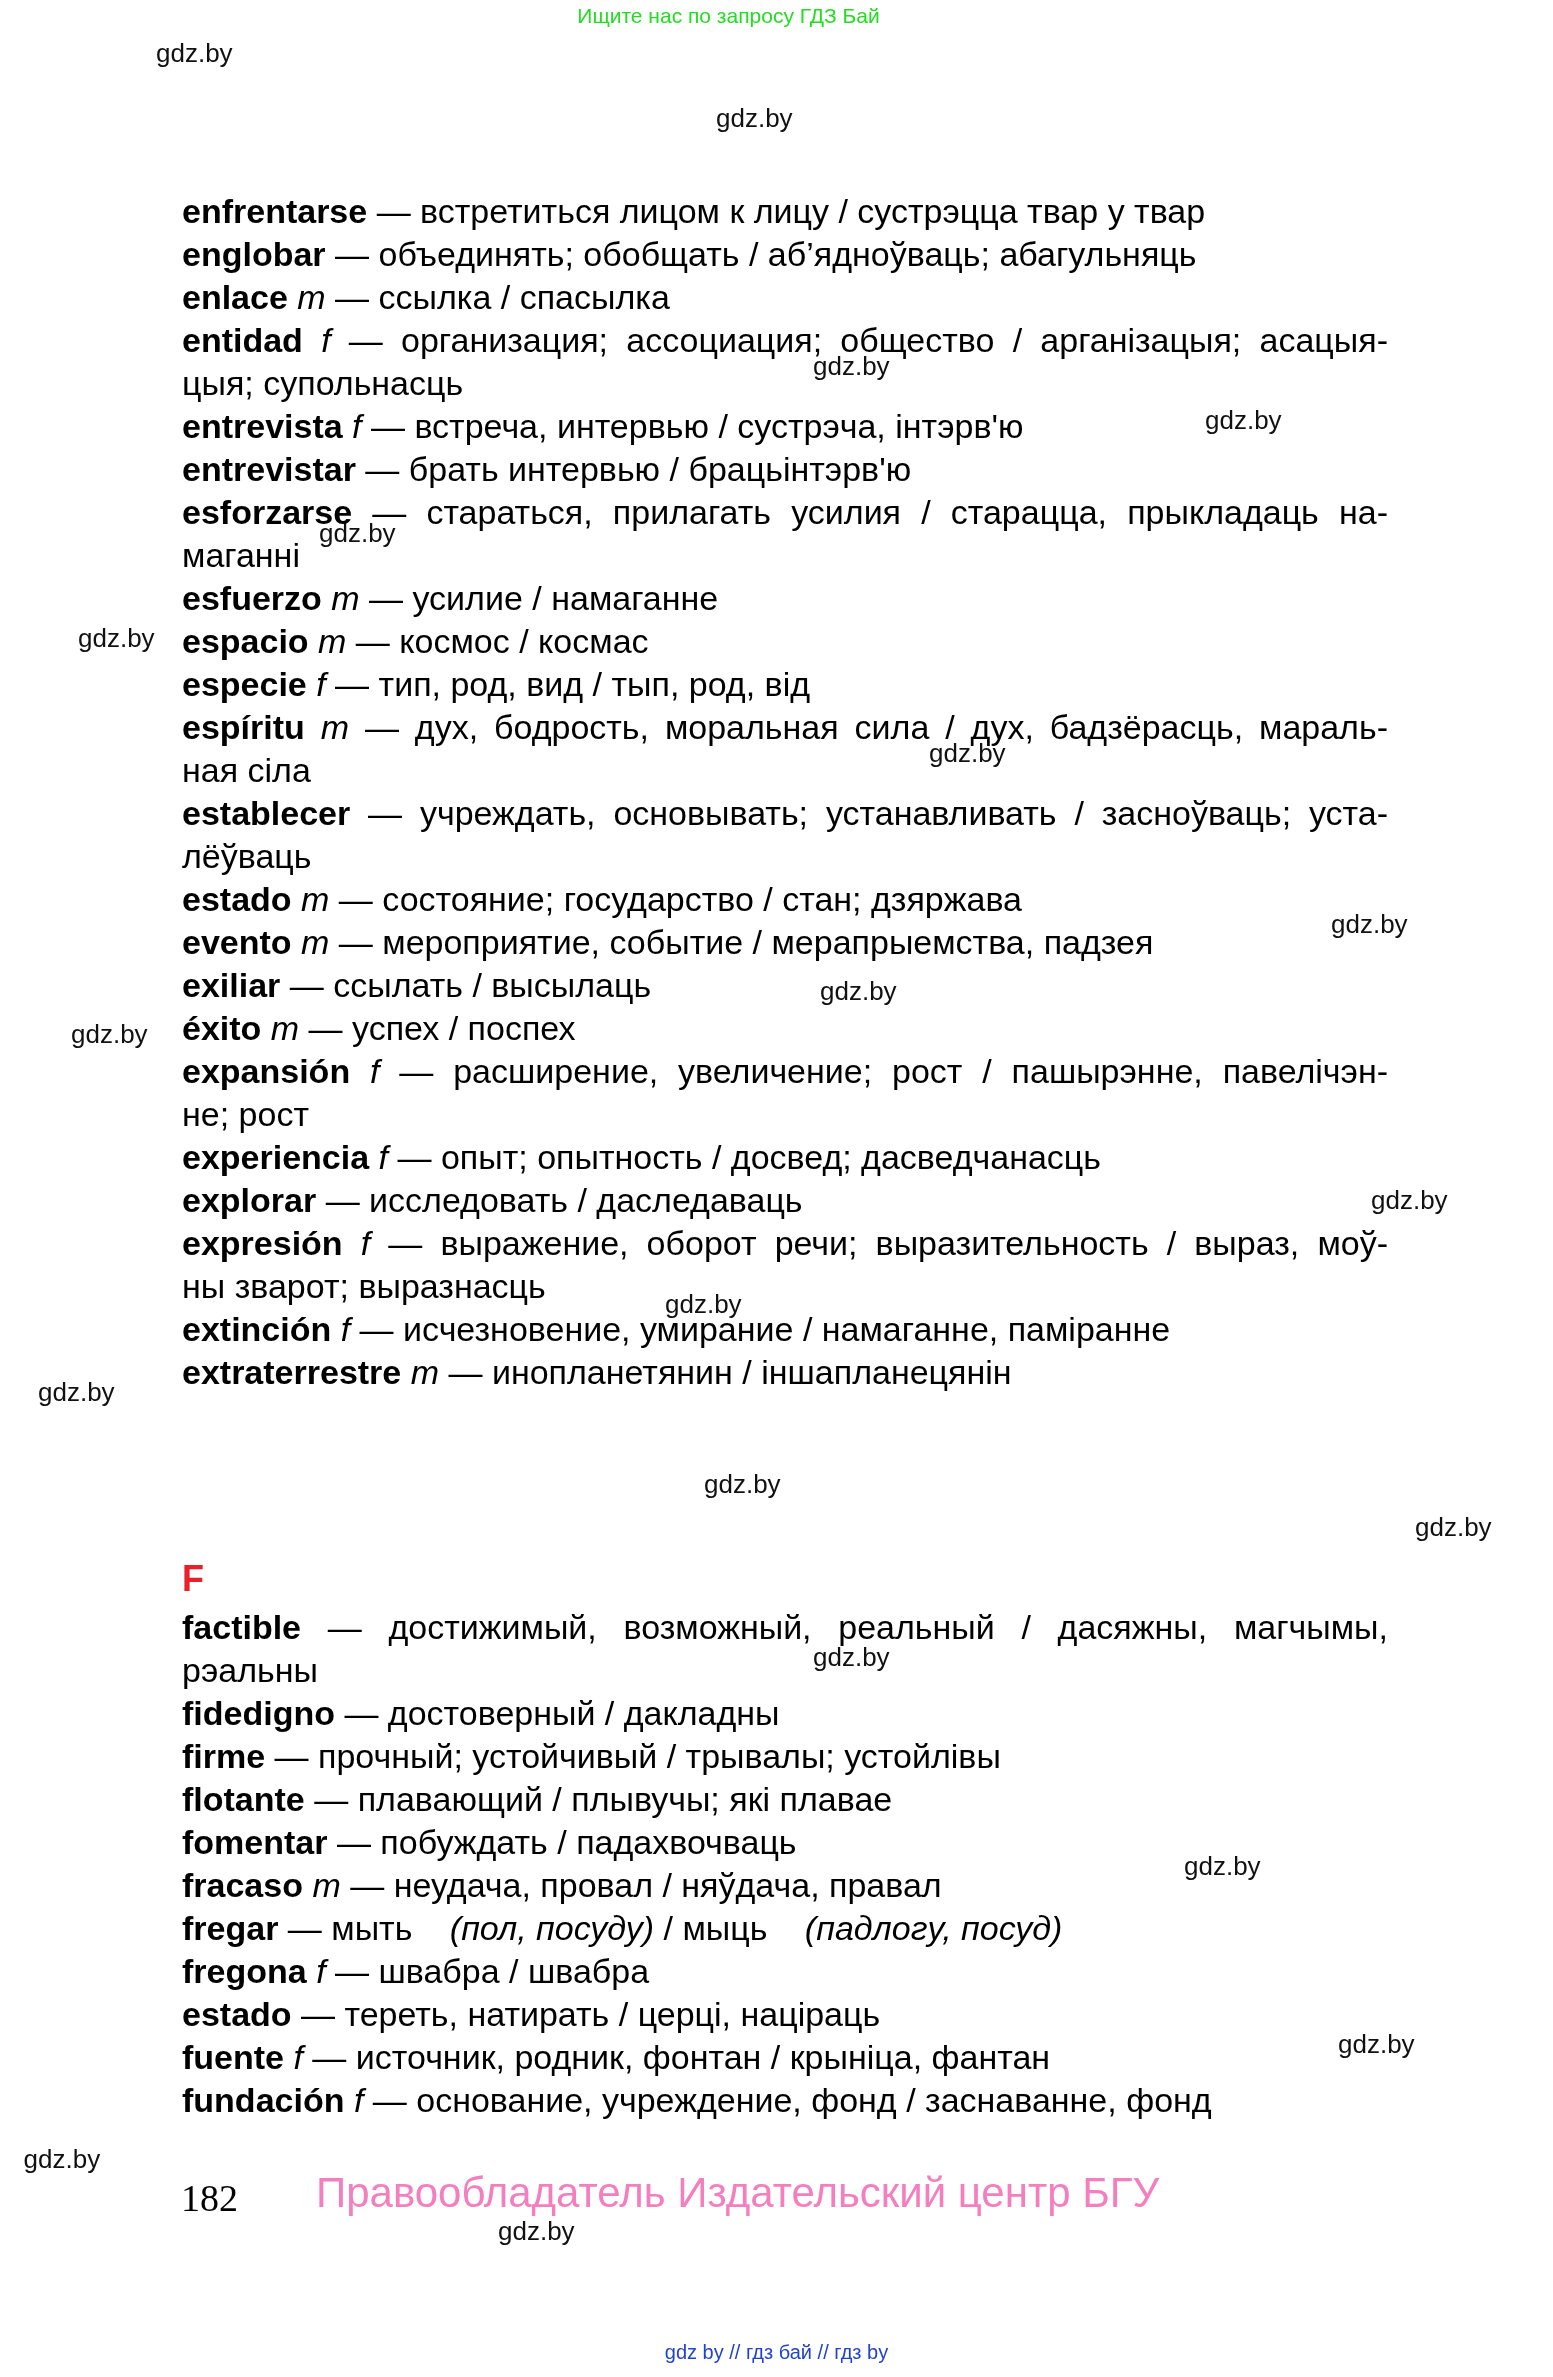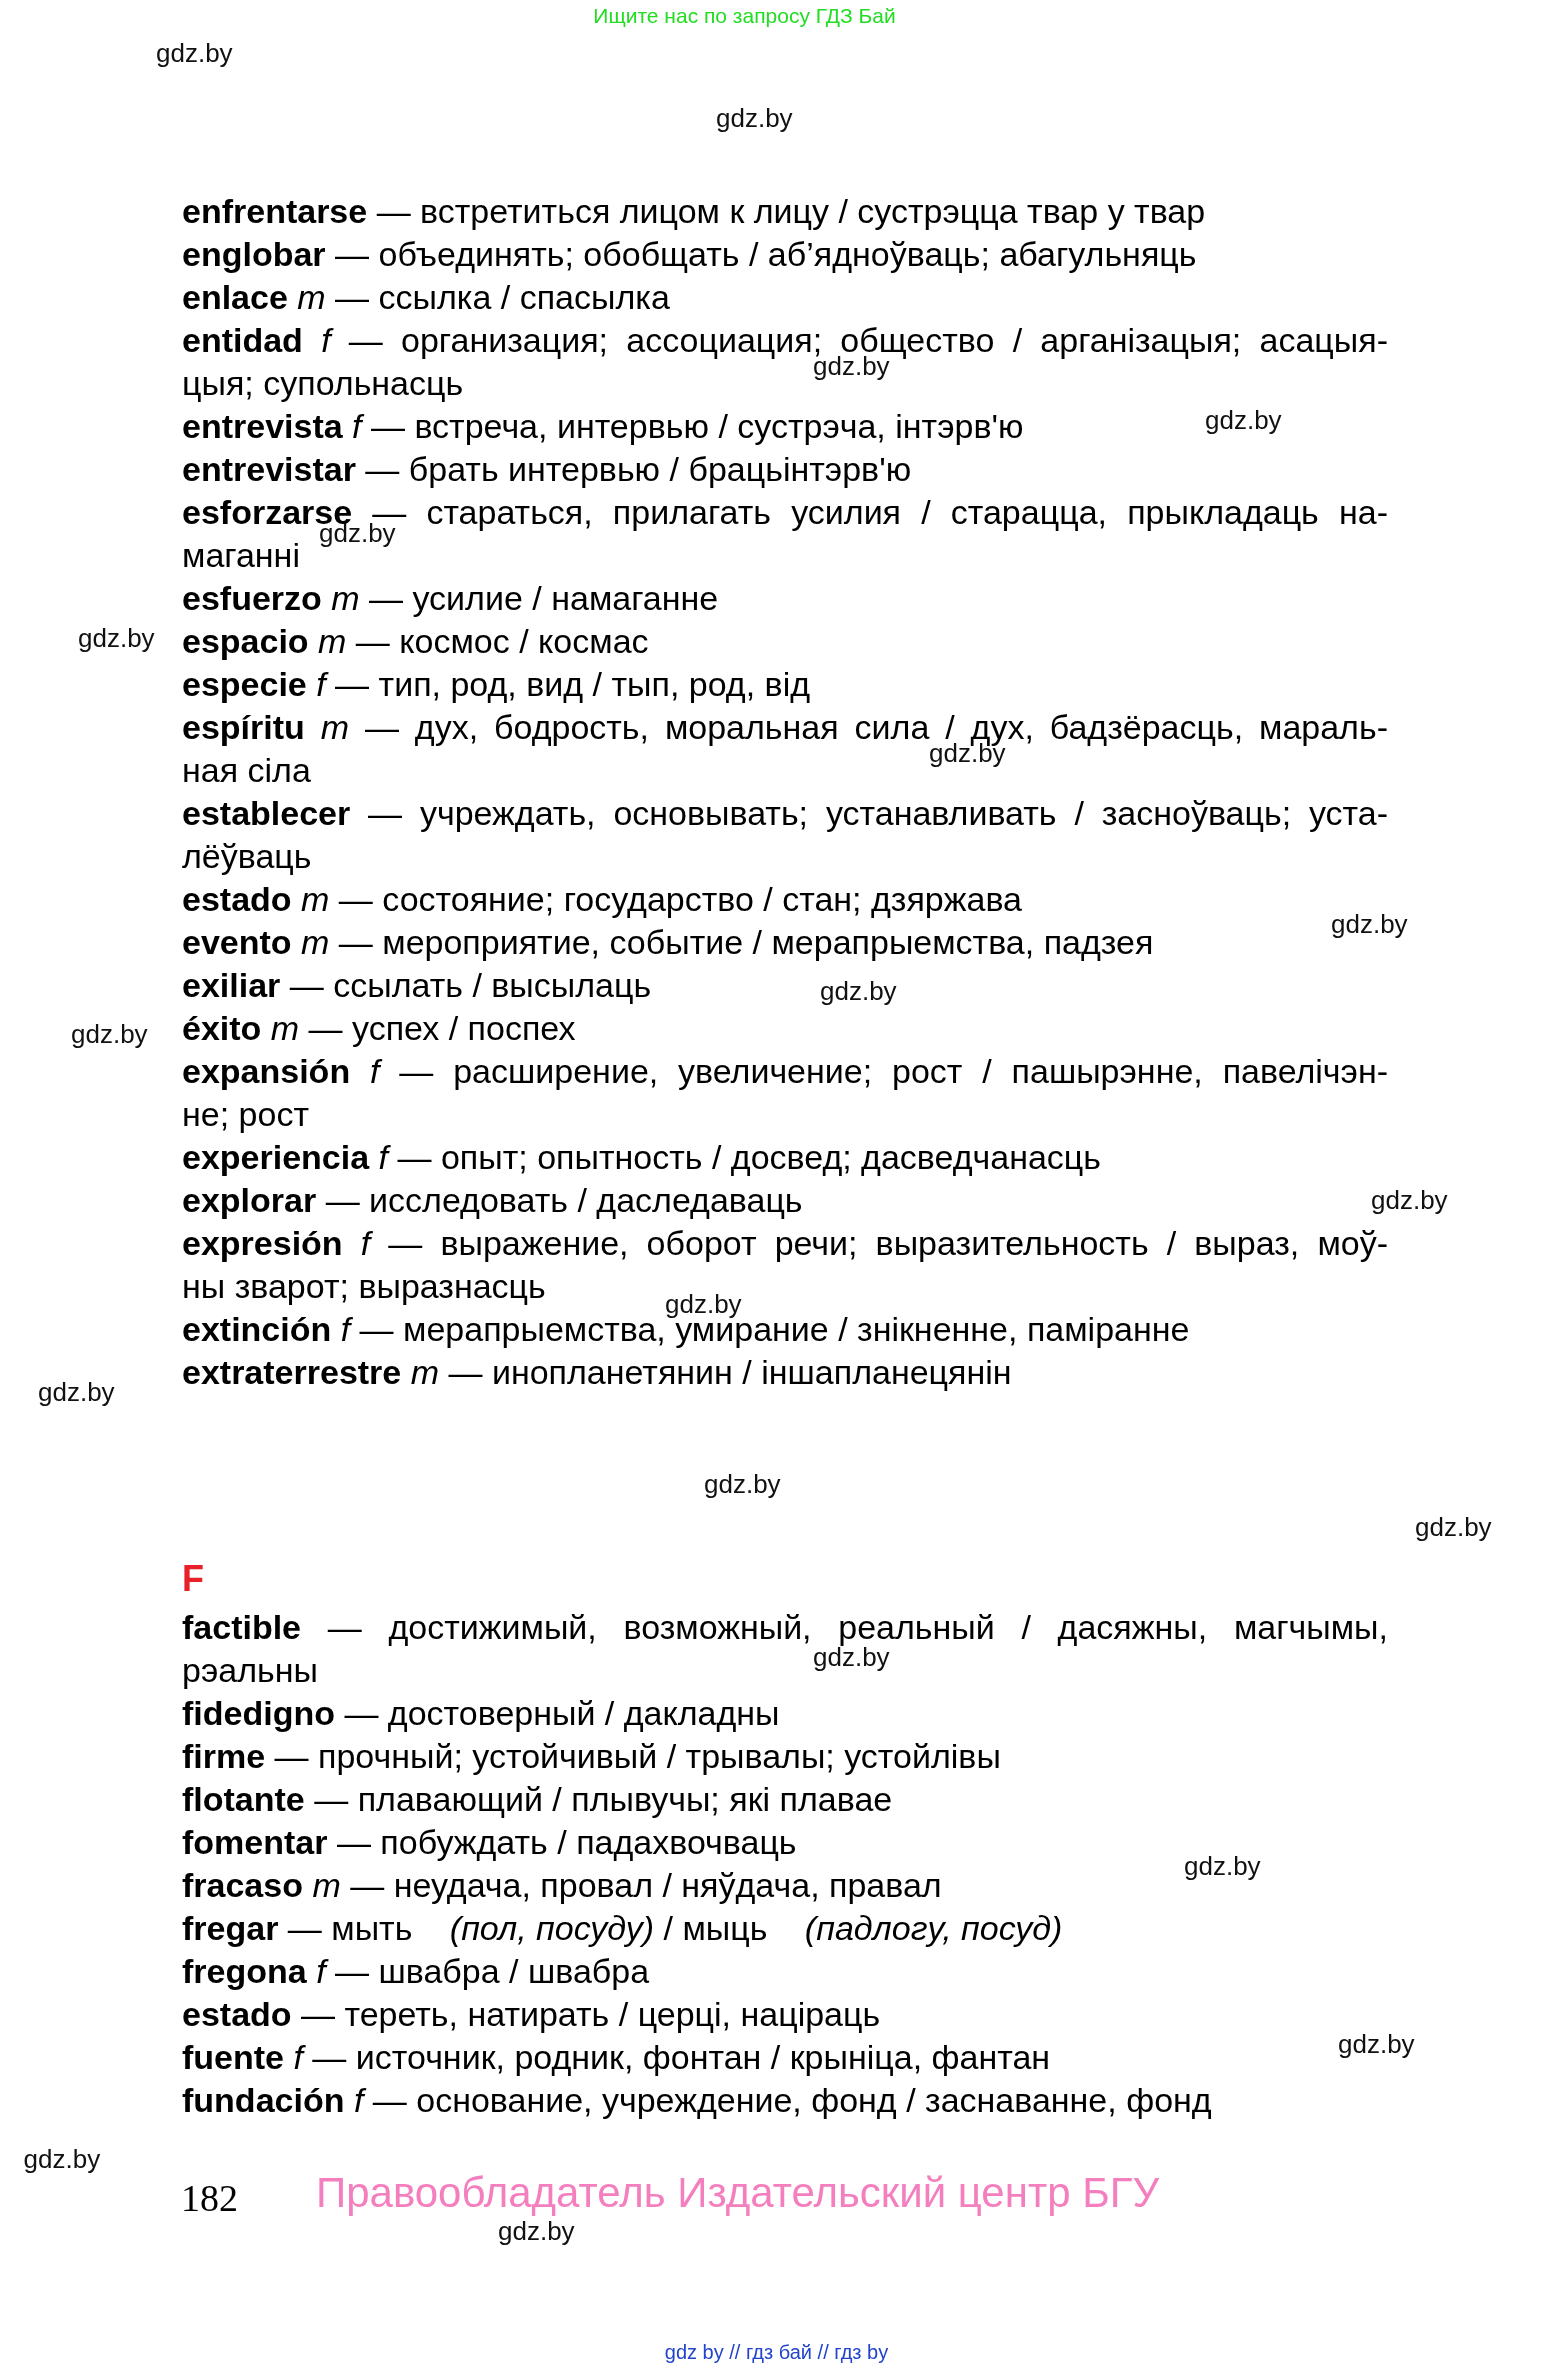--- a/index.html
+++ b/index.html
@@ -1,19 +1,19 @@
 <!DOCTYPE html>
 <html style="font-size:14.5px"><head>
 <meta charset="utf-8">
 <style>
   html, body { margin: 0; padding: 0; background: #ffffff; }
   body { width: 1553px; height: 2377px; position: relative; overflow: hidden;
          font-family: "Liberation Sans", sans-serif; color: #000; }
   .abs { position: absolute; white-space: nowrap; }
-  .top-banner { left: 16px; width: 1457px; top: 3.6px; text-align: center;
+  .top-banner { left: 0; width: 1457px; top: 3.6px; text-align: center;
                 color: #22dd22; font-size: 21px; }
   .wm { font-size: 26px; color: #111; font-family: "Liberation Sans", sans-serif; }
   .content { position: absolute; left: 182px; top: 190px; width: 1206px; }
   .line { height: 43px; line-height: 43px; font-size: 34px; white-space: nowrap; }
   .line.justify { text-align: justify; text-align-last: justify; white-space: normal; }
   .hw { font-weight: bold; }
   .gram { font-style: italic; }
   .note { font-style: italic; margin-left: 28px; }
   .letter { position: absolute; left: 182px; top: 1558px; color: #e8202a;
             font-weight: bold; font-size: 36px; }
@@ -113,21 +113,21 @@
       <div class="line"><span class="hw">experiencia</span><span class="gram"> f</span><span> — опыт; опытность / досвед; дасведчанасць</span></div>
     </div>
     <div>
       <div class="line"><span class="hw">explorar</span><span> — исследовать / даследаваць</span></div>
     </div>
     <div>
       <div class="line justify"><span class="hw">expresión</span><span class="gram"> f</span><span> — выражение, оборот речи; выразительность / выраз, моў-</span></div>
       <div class="line"><span>ны зварот; выразнасць</span></div>
     </div>
     <div>
-      <div class="line"><span class="hw">extinción</span><span class="gram"> f</span><span> — мерапрыемства, умирание / знікненне, паміранне</span></div>
+      <div class="line"><span class="hw">extinción</span><span class="gram"> f</span><span> — исчезновение, умирание / намаганне, паміранне</span></div>
     </div>
     <div>
       <div class="line"><span class="hw">extraterrestre</span><span class="gram"> m</span><span> — инопланетянин / іншапланецянін</span></div>
     </div>
   </div>
 
 <div class="letter">F</div>
 
 <div class="content2" id="section-f">
     <div>

